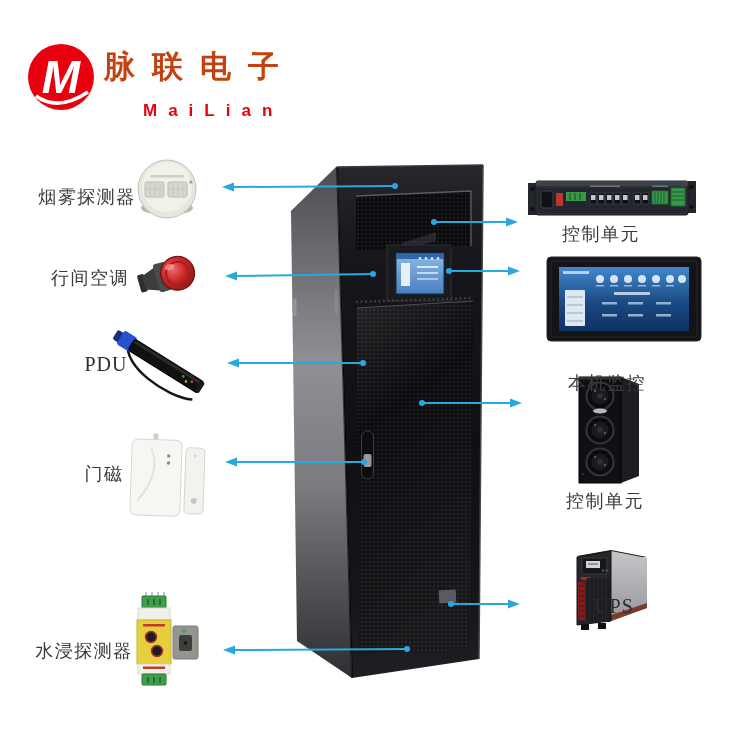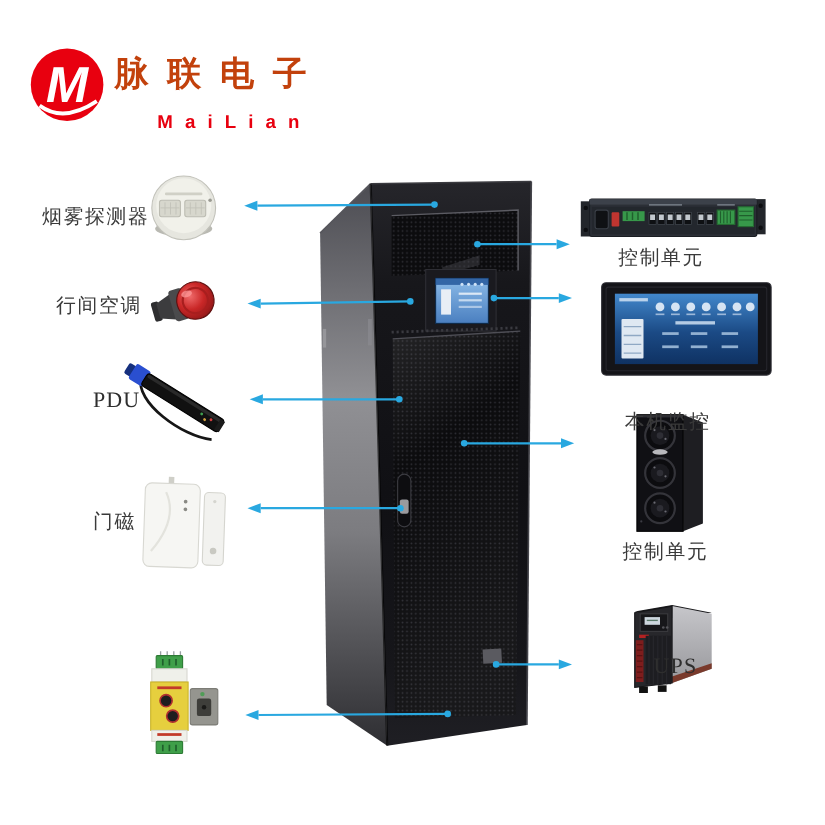--- a/index.html
+++ b/index.html
@@ -344,18 +344,19 @@
   </g>
 </svg>
 
   <div class="brand-cn">脉联电子</div>
   <div class="brand-en">MaiLian</div>
 
   <div class="lbl" style="left:87px;top:185px;">烟雾探测器</div>
   <div class="lbl" style="left:90px;top:266px;">行间空调</div>
   <div class="lbl latin" style="left:106px;top:353px;">PDU</div>
   <div class="lbl" style="left:104px;top:462px;">门磁</div>
+  <div class="lbl" style="left:84px;top:639px;">水浸探测器</div>
   <div class="lbl" style="left:601px;top:222px;">控制单元</div>
   <div class="lbl" style="left:607px;top:339px;margin-top:32px;">本机监控</div>
   <div class="lbl" style="left:605px;top:489px;">控制单元</div>
   <div class="lbl latin" style="left:614px;top:595px;">UPS</div>
 
 </div>
 
 </body></html>

